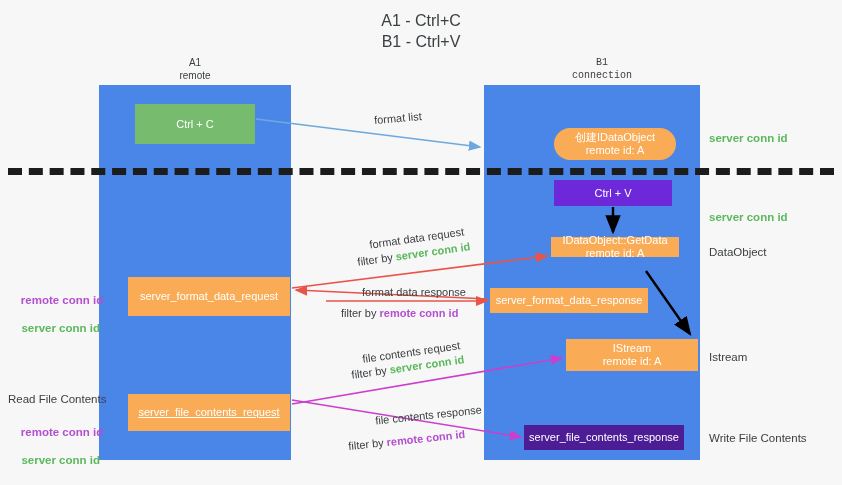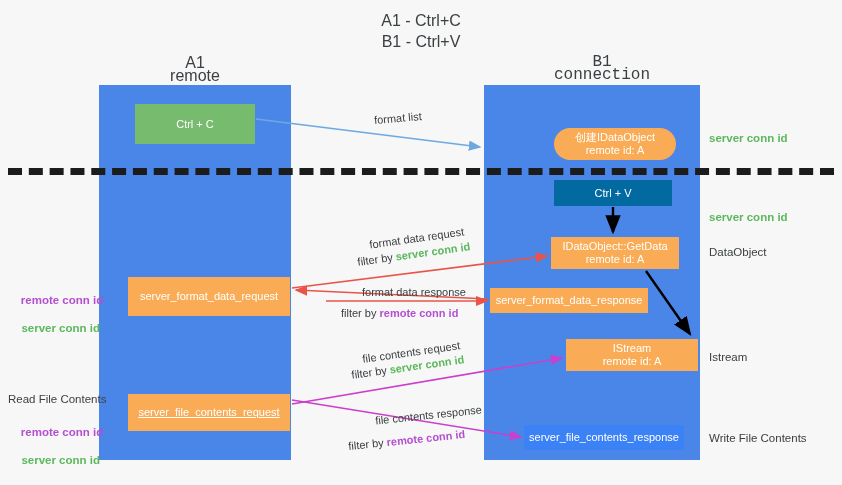--- a/index.html
+++ b/index.html
@@ -11,46 +11,46 @@
   }
   #stage{position:relative;width:842px;height:485px;}
 
   .title{
     position:absolute;left:0;right:0;top:10px;
     text-align:center;font-size:16px;color:#3c4043;line-height:21px;
     white-space:pre-line;
   }
 
   .col-head{
-    position:absolute;text-align:center;font-size:16px;color:#3c4043;
+    position:absolute;text-align:center;font-size:10px;color:#3c4043;
     line-height:13px;white-space:pre-line;
   }
   #head-a1{left:135px;top:56px;width:120px;}
   #head-b1{left:537px;top:56px;width:130px;font-family:Liberation Mono, monospace;}
 
   .lane{position:absolute;background:#4a86e8;}
   #lane-a1{left:99px;top:85px;width:192px;height:375px;}
   #lane-b1{left:484px;top:85px;width:216px;height:375px;}
 
   .node{
     position:absolute;box-sizing:border-box;
     display:flex;align-items:center;justify-content:center;
     text-align:center;color:#ffffff;font-size:11px;line-height:13px;
     white-space:pre-line;
   }
 
   #n-ctrlc{left:135px;top:104px;width:120px;height:40px;background:#76bb6e;}
   #n-idataobject{left:554px;top:128px;width:122px;height:32px;background:#f9ac55;border-radius:16px;}
-  #n-ctrlv{left:554px;top:180px;width:118px;height:26px;background:#0369a1;}
-  #n-getdata{left:551px;top:237px;width:128px;height:32px;background:#f9ac55;}
+  #n-ctrlv{left:554px;top:180px;width:118px;height:26px;background:#6d28d9;}
+  #n-getdata{left:551px;top:237px;width:128px;height:20px;background:#f9ac55;}
   #n-fmtreq{left:128px;top:277px;width:162px;height:39px;background:#f9ac55;}
   #n-fmtresp{left:490px;top:288px;width:158px;height:25px;background:#f9ac55;}
   #n-istream{left:566px;top:339px;width:132px;height:32px;background:#f9ac55;}
   #n-filereq{left:128px;top:394px;width:162px;height:37px;background:#f9ac55;text-decoration:underline;}
-  #n-fileresp{left:524px;top:425px;width:160px;height:25px;background:#3b82f6;}
+  #n-fileresp{left:524px;top:425px;width:160px;height:25px;background:#4c1d95;}
 
   .side-label{
     position:absolute;font-size:11.5px;color:#3c4043;line-height:14px;
     white-space:pre;
   }
   .green-t{color:#5cb85c;font-weight:bold;}
   .purple-t{color:#b44fd0;font-weight:bold;}
 
   #lbl-serverconn1{left:709px;top:131px;}
   #lbl-serverconn2{left:709px;top:210px;}

